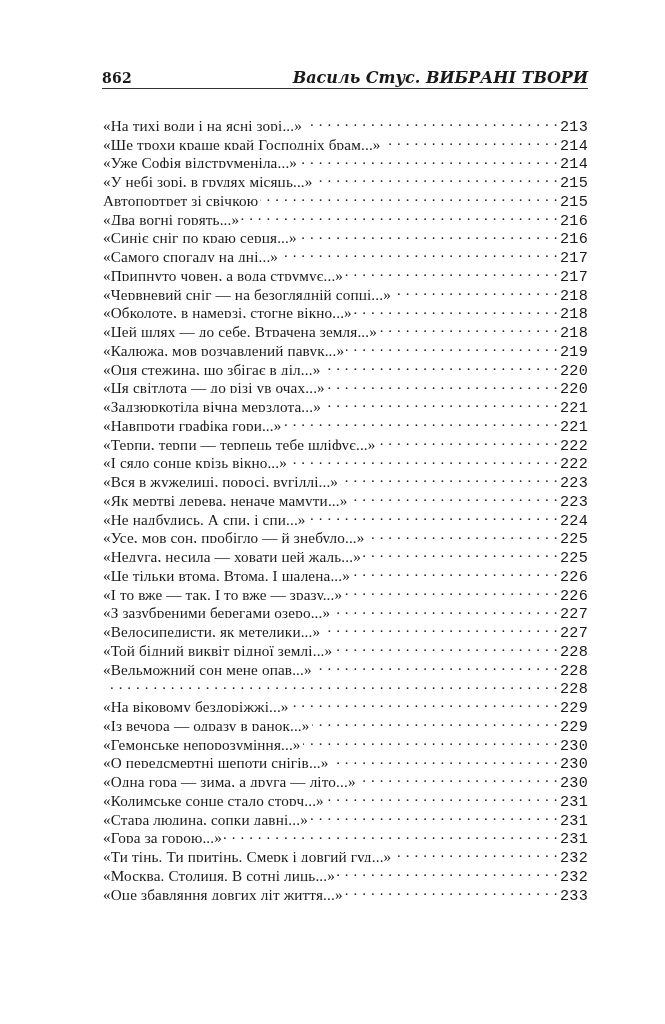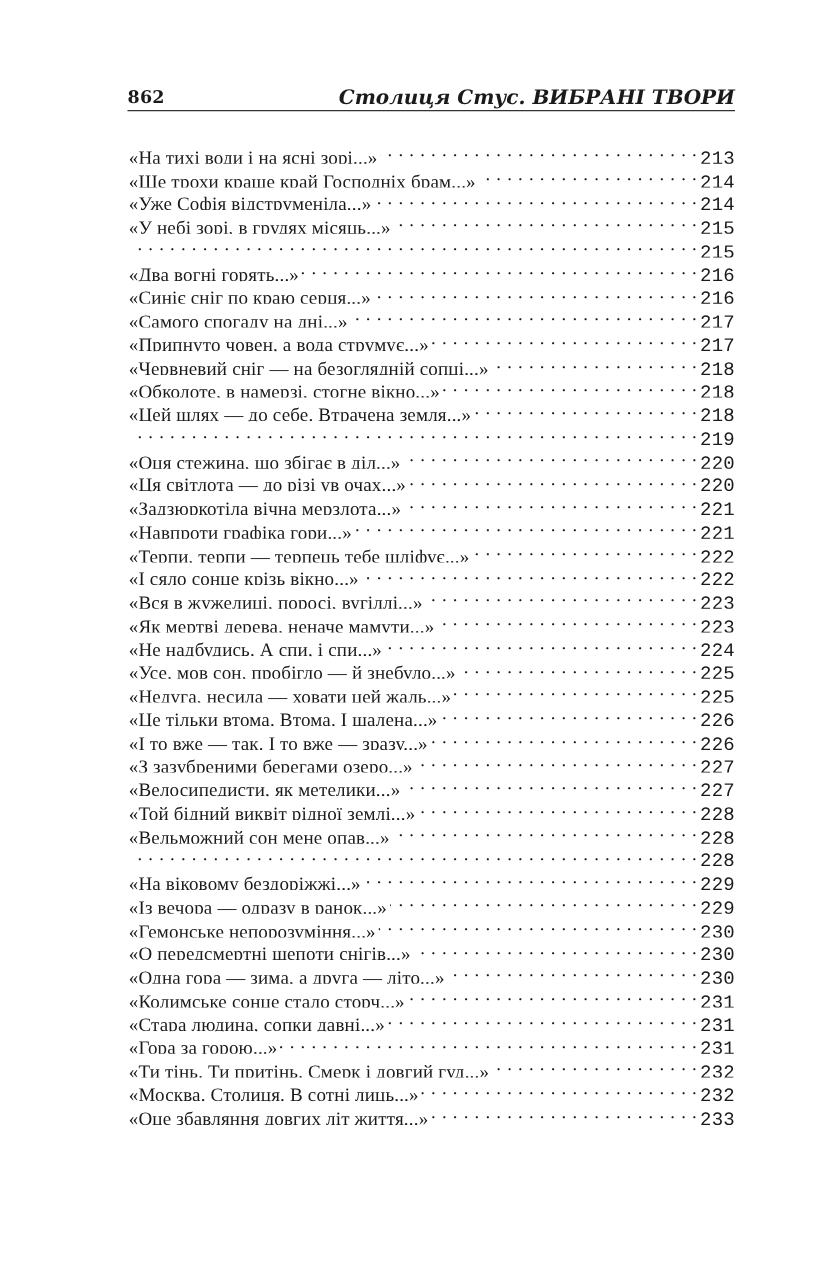--- a/index.html
+++ b/index.html
@@ -93,21 +93,21 @@
       min-width: 28px;
       letter-spacing: 0.2px;
       font-family: Liberation Mono, monospace;
     }
   </style>
 </head>
 <body>
 
 <div class="page-header">
   <span class="page-number">862</span>
-  <span class="running-title">Столиця Стус. ВИБРАНІ ТВОРИ</span>
+  <span class="running-title">Василь Стус. ВИБРАНІ ТВОРИ</span>
 </div>
 <div class="header-rule"></div>
 
 <ul class="toc" id="toc">
     <li class="toc-entry">
     <span class="toc-title">«На тихі води і на ясні зорі...»</span>
     <span class="toc-leader"></span>
     <span class="toc-page">213</span>
   </li>
     <li class="toc-entry">
@@ -119,20 +119,21 @@
     <span class="toc-title">«Уже Софія відструменіла...»</span>
     <span class="toc-leader"></span>
     <span class="toc-page">214</span>
   </li>
     <li class="toc-entry">
     <span class="toc-title">«У небі зорі, в грудях місяць...»</span>
     <span class="toc-leader"></span>
     <span class="toc-page">215</span>
   </li>
     <li class="toc-entry">
+    <span class="toc-title">Автопортрет зі свічкою</span>
     <span class="toc-leader"></span>
     <span class="toc-page">215</span>
   </li>
     <li class="toc-entry">
     <span class="toc-title">«Два вогні горять...»</span>
     <span class="toc-leader"></span>
     <span class="toc-page">216</span>
   </li>
     <li class="toc-entry">
     <span class="toc-title">«Синіє сніг по краю серця...»</span>
@@ -158,20 +159,21 @@
     <span class="toc-title">«Обколоте, в намерзі, стогне вікно...»</span>
     <span class="toc-leader"></span>
     <span class="toc-page">218</span>
   </li>
     <li class="toc-entry">
     <span class="toc-title">«Цей шлях — до себе. Втрачена земля...»</span>
     <span class="toc-leader"></span>
     <span class="toc-page">218</span>
   </li>
     <li class="toc-entry">
+    <span class="toc-title">«Калюжа, мов розчавлений павук...»</span>
     <span class="toc-leader"></span>
     <span class="toc-page">219</span>
   </li>
     <li class="toc-entry">
     <span class="toc-title">«Оця стежина, що збігає в діл...»</span>
     <span class="toc-leader"></span>
     <span class="toc-page">220</span>
   </li>
     <li class="toc-entry">
     <span class="toc-title">«Ця світлота — до різі ув очах...»</span>

